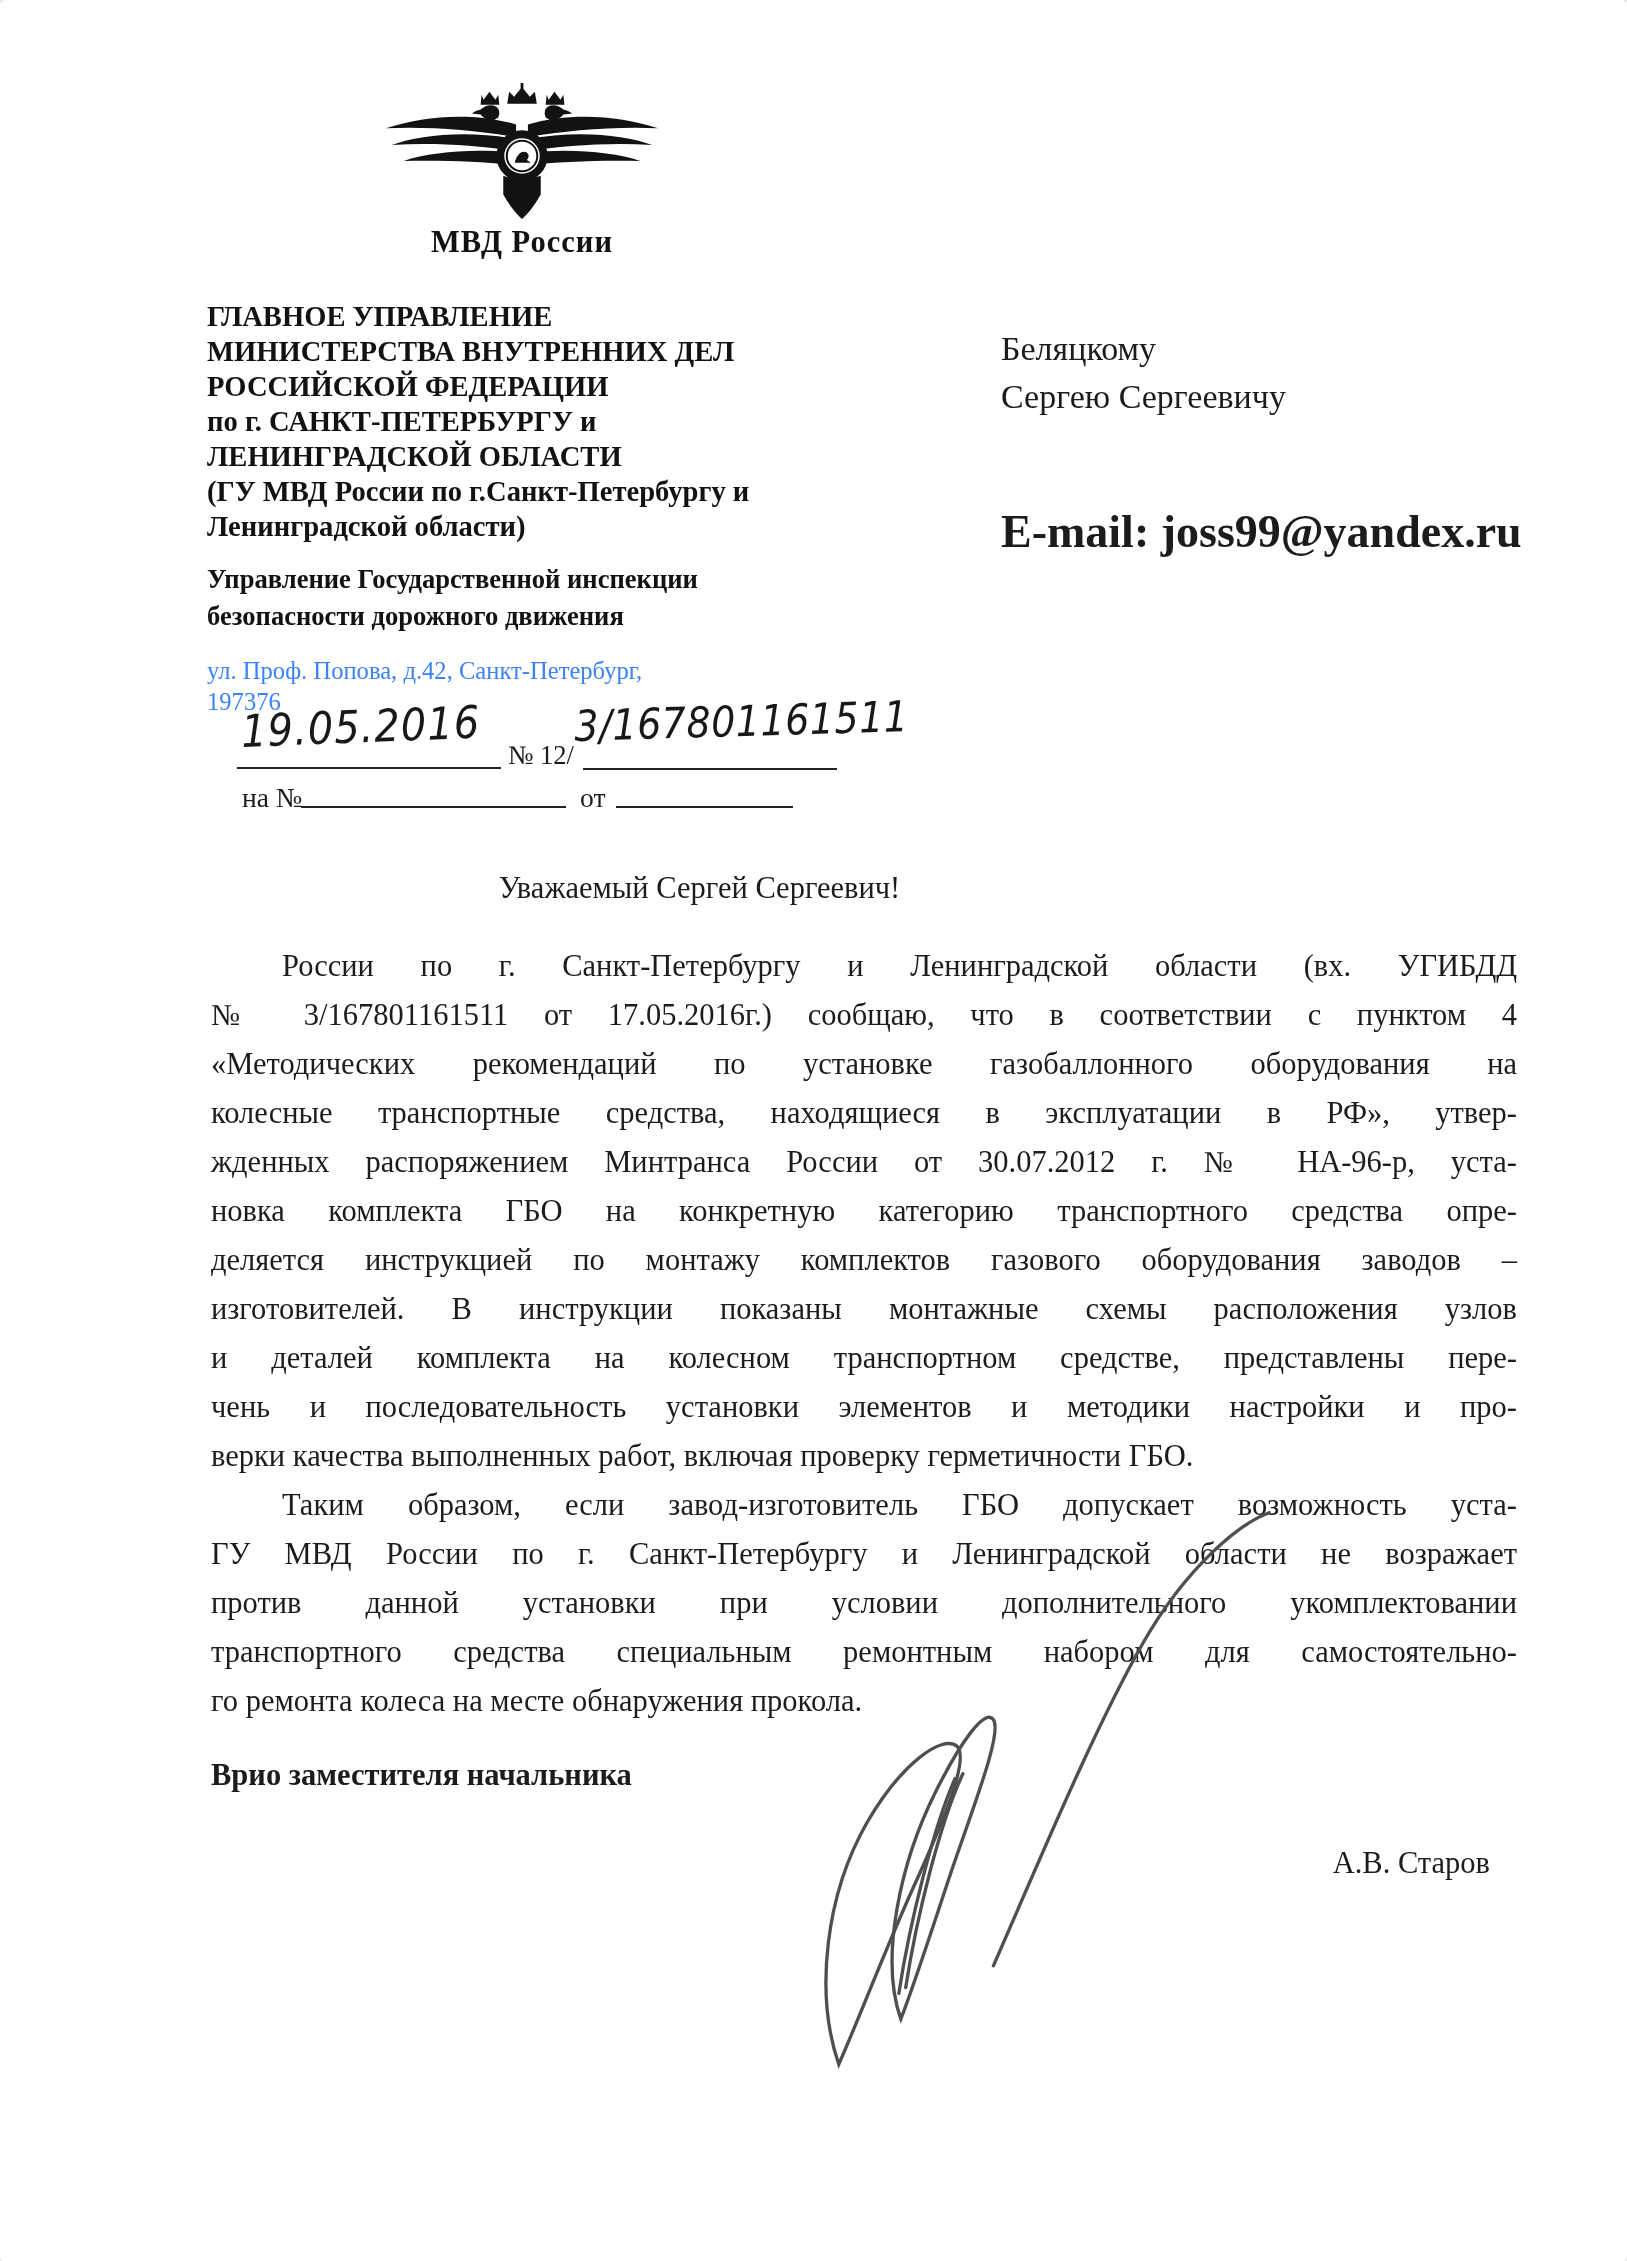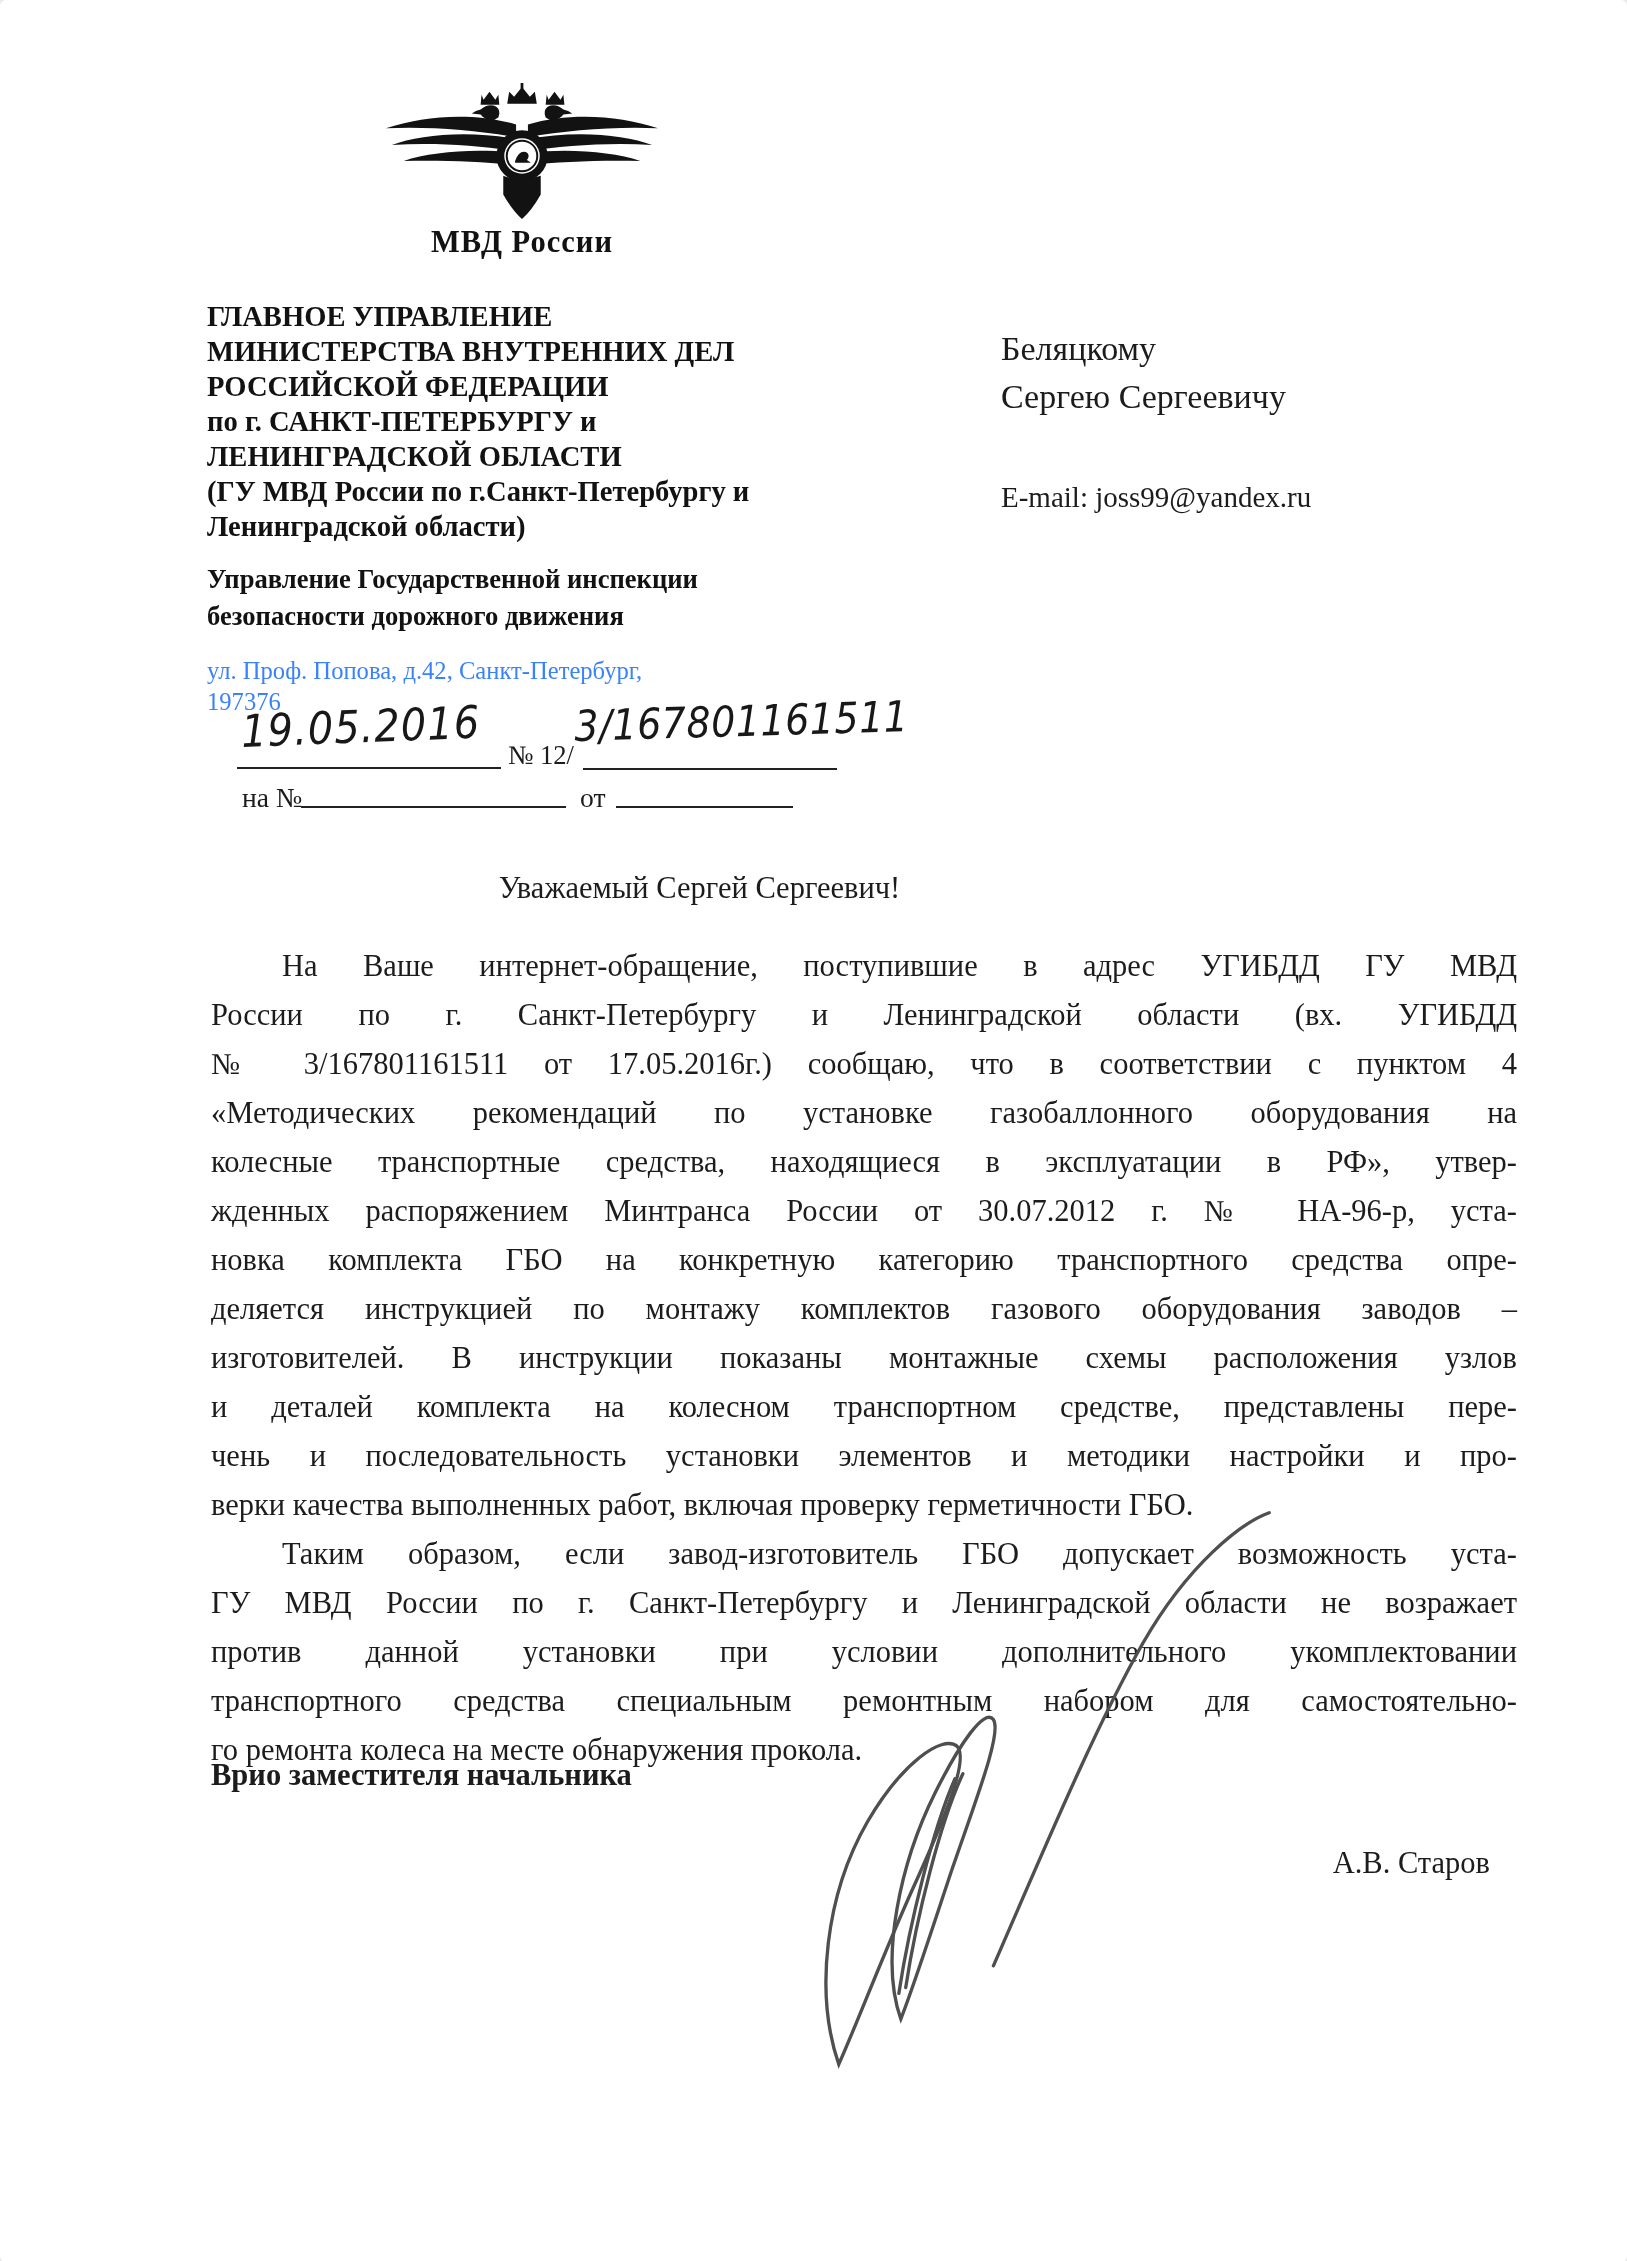--- a/index.html
+++ b/index.html
@@ -31,21 +31,21 @@
   .rule{border-bottom:2.5px solid #222;height:0;}
   .date-rule{left:237px;top:767px;width:264px;}
   .num-rule{left:583px;top:768px;width:254px;}
   .num-prefix{left:508px;top:740px;font-size:26.6px;}
   .reply-label{left:242px;top:782px;font-size:27.6px;}
   .reply-rule1{left:301px;top:806px;width:265px;}
   .reply-from{left:580px;top:782px;font-size:27.6px;}
   .reply-rule2{left:616px;top:806px;width:177px;}
   
   .recipient{left:1001px;top:325px;font-size:34px;line-height:48px;}
-  .recipient-email{left:1001px;top:481px;font-size:29px;}
+  .recipient-email{left:1001px;top:505px;font-size:46px;font-weight:bold;}
   
   .salutation{left:473px;top:871px;width:453px;text-align:center;font-size:30.5px;}
   .body-text{left:211px;top:942px;width:1306px;font-size:30.5px;line-height:49px;}
   .para .line{text-align:justify;text-align-last:justify;white-space:normal;}
   .para .line:first-child{text-indent:71px;}
   .para .line:last-child{text-align-last:left;}
   
   .signoff-pos{left:211px;top:1758px;font-size:30.5px;font-weight:bold;}
   .signoff-name{left:1261px;top:1846px;width:229px;text-align:right;font-size:30.5px;}
   .signature{left:806px;top:1495px;width:493px;height:591px;}
@@ -118,21 +118,20 @@
   <div class="abs recipient">
     <div>Беляцкому</div>
     <div>Сергею Сергеевичу</div>
   </div>
   <div class="abs recipient-email">E-mail: joss99@yandex.ru</div>
 
   <div class="abs salutation">Уважаемый Сергей Сергеевич!</div>
 
   <div class="abs body-text">
     <div class="para">
-        <div class="line">На Ваше интернет-обращение, поступившие в адрес УГИБДД ГУ МВД</div>
         <div class="line">России по г. Санкт-Петербургу и Ленинградской области (вх. УГИБДД</div>
         <div class="line">№ 3/167801161511 от 17.05.2016г.) сообщаю, что в соответствии с пунктом 4</div>
         <div class="line">«Методических рекомендаций по установке газобаллонного оборудования на</div>
         <div class="line">колесные транспортные средства, находящиеся в эксплуатации в РФ», утвер-</div>
         <div class="line">жденных распоряжением Минтранса России от 30.07.2012 г. № НА-96-р, уста-</div>
         <div class="line">новка комплекта ГБО на конкретную категорию транспортного средства опре-</div>
         <div class="line">деляется инструкцией по монтажу комплектов газового оборудования заводов –</div>
         <div class="line">изготовителей. В инструкции показаны монтажные схемы расположения узлов</div>
         <div class="line">и деталей комплекта на колесном транспортном средстве, представлены пере-</div>
         <div class="line">чень и последовательность установки элементов и методики настройки и про-</div>

